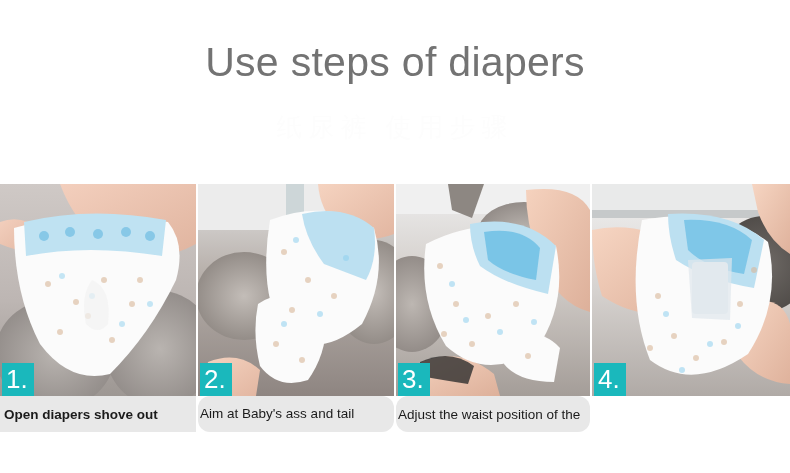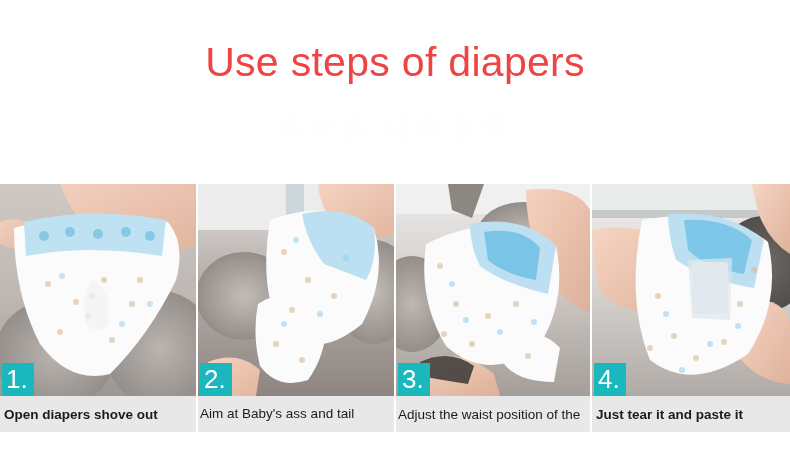--- a/index.html
+++ b/index.html
@@ -15,21 +15,21 @@
   .header{
     position:absolute;left:0;top:0;width:790px;height:184px;
     background:#ffffff;
   }
   .title{
     position:absolute;left:0;top:36px;width:790px;
     text-align:center;
     font-size:41px;line-height:52px;
     font-weight:400;
     letter-spacing:0.3px;
-    color:#ef4444;
+    color:#737373;
     white-space:nowrap;
   }
   .subtitle{
     position:absolute;left:0;top:110px;width:790px;
     text-align:center;
     font-size:26px;line-height:34px;
     font-weight:400;
     letter-spacing:6px;
     color:#fdfdfd;
     white-space:nowrap;
@@ -73,21 +73,21 @@
   }
   .capbar .cap{
     display:block;
     font-size:13.5px;
     line-height:21px;
     color:#1b1b1b;
     white-space:nowrap;
   }
   .capbar.bold .cap{font-weight:700;}
   .capbar.indent{padding:8px 0 0 4px;box-sizing:border-box;}
-  .capbar.flush{padding:7px 0 0 2px;box-sizing:border-box;}
+  .capbar.flush{padding:7px 0 0 2px;box-sizing:border-box;border-radius:12px;}
   .capbar.wrap .cap{white-space:normal;line-height:24px;}
 
   
   .footer{
     position:absolute;left:0;top:432px;width:790px;height:41px;background:#ffffff;
   }
 </style>
 </head>
 <body>
 
@@ -301,21 +301,18 @@
           </g>
           <g fill="#8fd0ef" opacity="0.55">
             <circle cx="74" cy="130" r="3"></circle>
               <circle cx="118" cy="160" r="3"></circle>
             <circle cx="146" cy="142" r="3"></circle>
               <circle cx="90" cy="186" r="3"></circle>
           </g>
         </svg>
       </div>
       <div class="badge">4.</div>
-      <div class="capbar bold indent">
-        <span class="cap">Just tear it and paste it</span>
-      </div>
     </div>
 
   </div>
 
   <div class="footer"></div>
 </div>
 
 </body></html>

